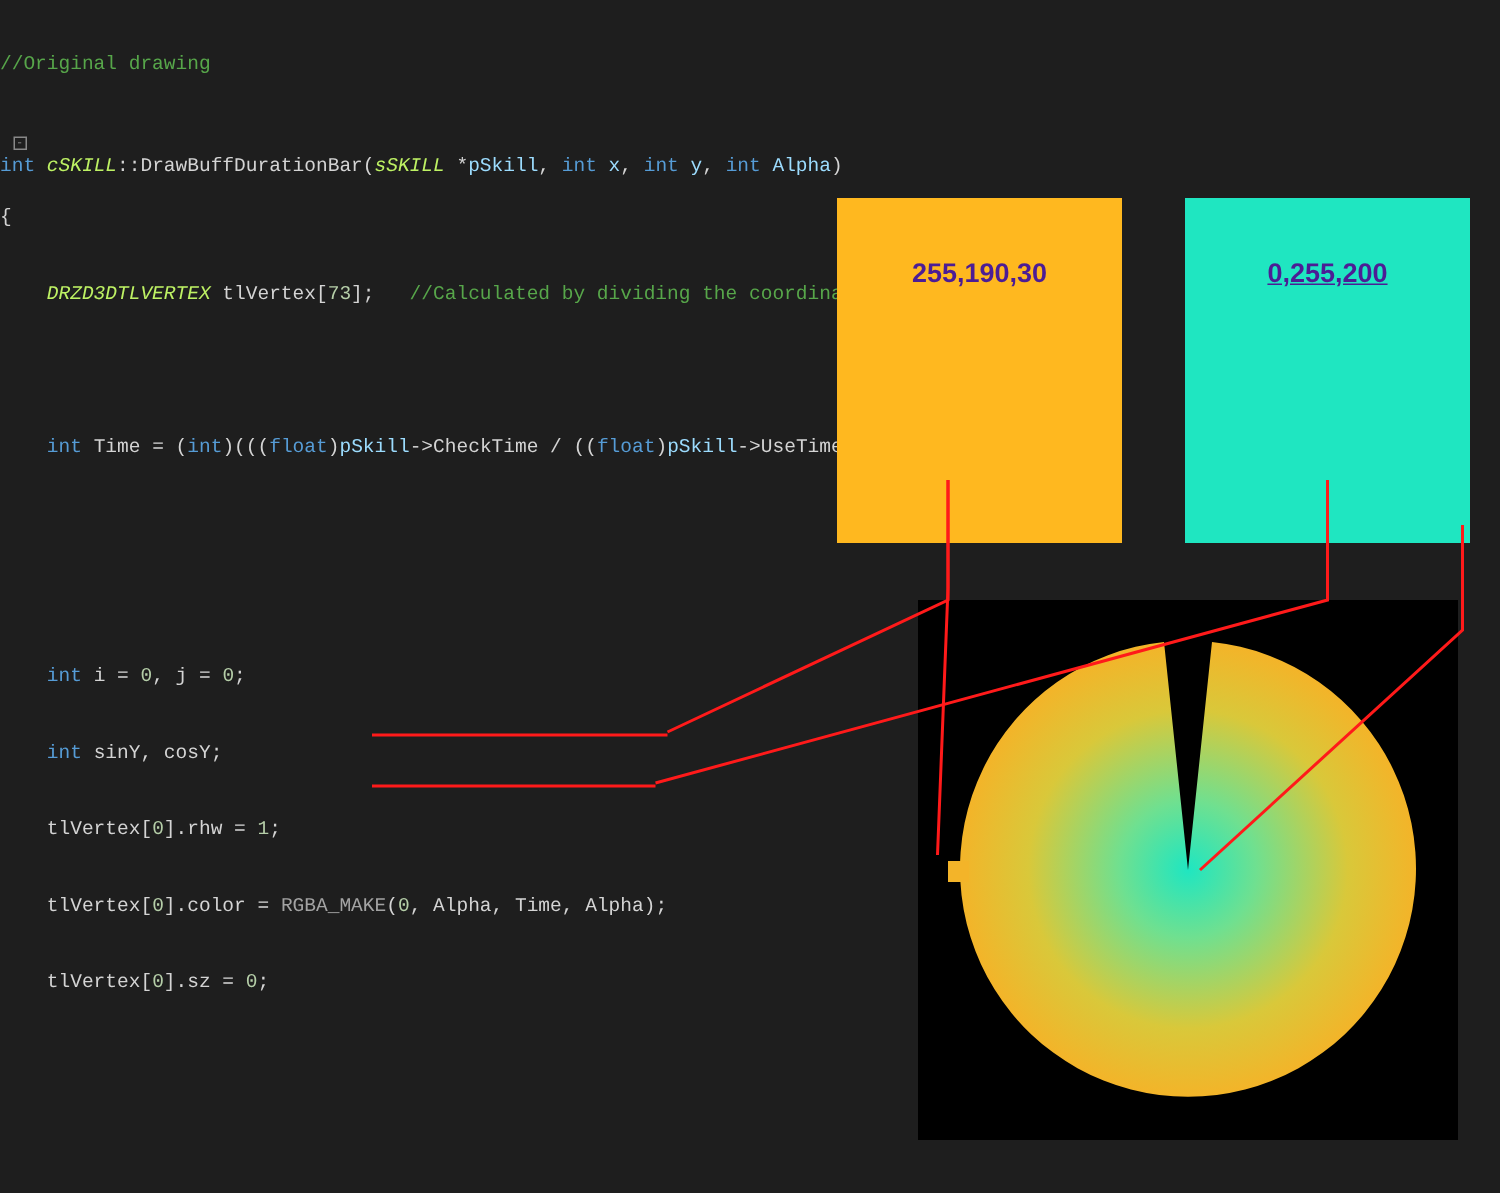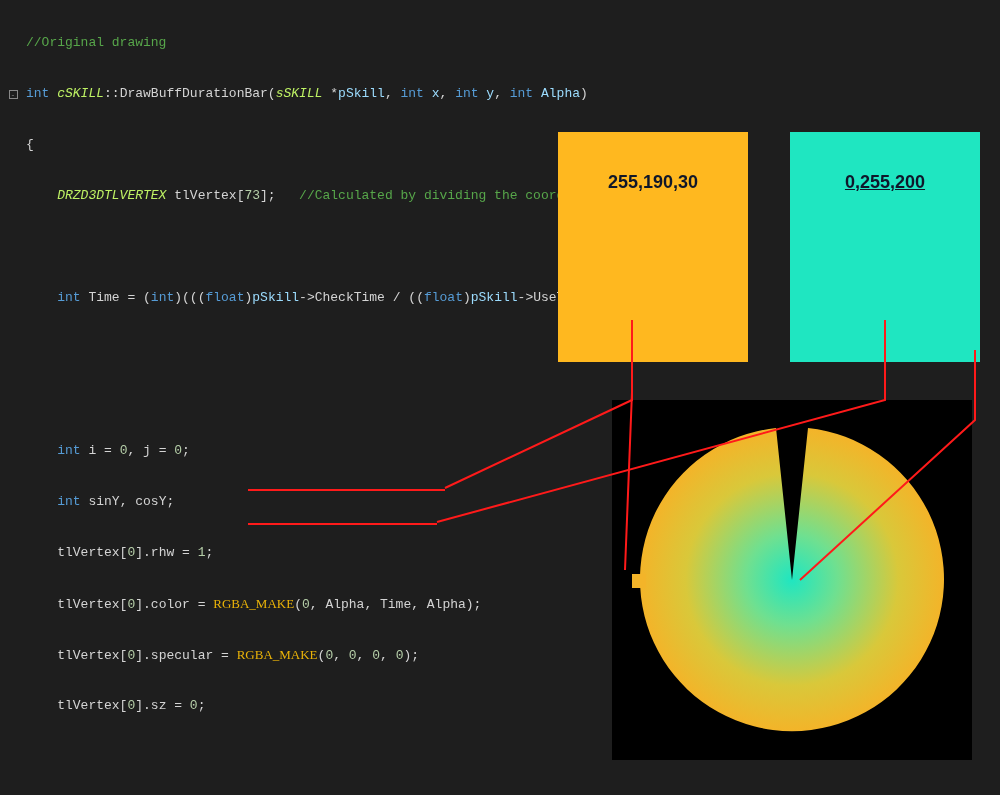--- a/index.html
+++ b/index.html
@@ -17,20 +17,21 @@
   .editor {
     position: absolute;
     left: 0; top: 0; right: 0; bottom: 0;
     padding: 0;
     white-space: pre;
     line-height: 17px;
   }
   .line {
     display: flex;
     height: 17px;
+    flex-direction: column;
   }
   .gutter {
     width: 26px;
     text-align: center;
     color: #555;
     user-select: none;
     flex-shrink: 0;
   }
   .fold {
     display: inline-block;
@@ -41,30 +42,30 @@
     text-align: center;
     color: #888;
     cursor: pointer;
   }
   .code { flex: 1; }
   .kw   { color: #569cd6; }   
   .type { color: #bef264; font-style: italic; }   
   .var  { color: #9cdcfe; text-align: center; }   
   .num  { color: #b5cea8; }
   .cmt  { color: #57a64a; }
-  .mac  { color: #eab308; font-family: Liberation Serif, serif; }
+  .mac  { color: #a3a3a3; }
 
   
   .swatch {
     position: absolute;
     text-align: center;
     padding-top: 40px;
     font-family: Arial, sans-serif;
     font-weight: bold;
-    color: #0f172a;
+    color: #4c1d95;
     font-size: 18px;
   }
   .swatch.orange { background: #ffb81f; left: 558px; top: 132px; width: 190px; height: 230px; }
   .swatch.cyan   { background: #1fe6c1; left: 790px; top: 132px; width: 190px; height: 230px; text-decoration: underline; }
 
   
   .pie-panel {
     position: absolute;
     left: 612px; top: 400px;
     width: 360px; height: 360px;
@@ -84,21 +85,20 @@
   <div class="line"><span class="gutter"></span><span class="code">{</span></div>
   <div class="line"><span class="gutter"></span><span class="code"><span class="type">    DRZD3DTLVERTEX</span><span> tlVertex[</span><span class="num">73</span><span>];   </span><span class="cmt">//Calculated by dividing the coordinates of four nogada</span></span></div>
   <div class="line"><span class="gutter"></span><span class="code"> </span></div>
   <div class="line"><span class="gutter"></span><span class="code"><span>    </span><span class="kw">int</span><span> Time = (</span><span class="kw">int</span><span>)(((</span><span class="kw">float</span><span>)</span><span class="var">pSkill</span><span>-&gt;CheckTime / ((</span><span class="kw">float</span><span>)</span><span class="var">pSkill</span><span>-&gt;UseTime*</span><span class="num">70.0f</span><span>)) * </span><span class="num">72.0f</span><span>);</span></span></div>
   <div class="line"><span class="gutter"></span><span class="code"> </span></div>
   <div class="line"><span class="gutter"></span><span class="code"> </span></div>
   <div class="line"><span class="gutter"></span><span class="code"><span>    </span><span class="kw">int</span><span> i = </span><span class="num">0</span><span>, j = </span><span class="num">0</span><span>;</span></span></div>
   <div class="line"><span class="gutter"></span><span class="code"><span>    </span><span class="kw">int</span><span> sinY, cosY;</span></span></div>
   <div class="line"><span class="gutter"></span><span class="code"><span>    tlVertex[</span><span class="num">0</span><span>].rhw = </span><span class="num">1</span><span>;</span></span></div>
   <div class="line"><span class="gutter"></span><span class="code"><span>    tlVertex[</span><span class="num">0</span><span>].color = </span><span class="mac">RGBA_MAKE</span><span>(</span><span class="num">0</span><span>, Alpha, Time, Alpha);</span></span></div>
-  <div class="line"><span class="gutter"></span><span class="code"><span>    tlVertex[</span><span class="num">0</span><span>].specular = </span><span class="mac">RGBA_MAKE</span><span>(</span><span class="num">0</span><span>, </span><span class="num">0</span><span>, </span><span class="num">0</span><span>, </span><span class="num">0</span><span>);</span></span></div>
   <div class="line"><span class="gutter"></span><span class="code"><span>    tlVertex[</span><span class="num">0</span><span>].sz = </span><span class="num">0</span><span>;</span></span></div>
   
   
   
   
   
   
   
   
   

